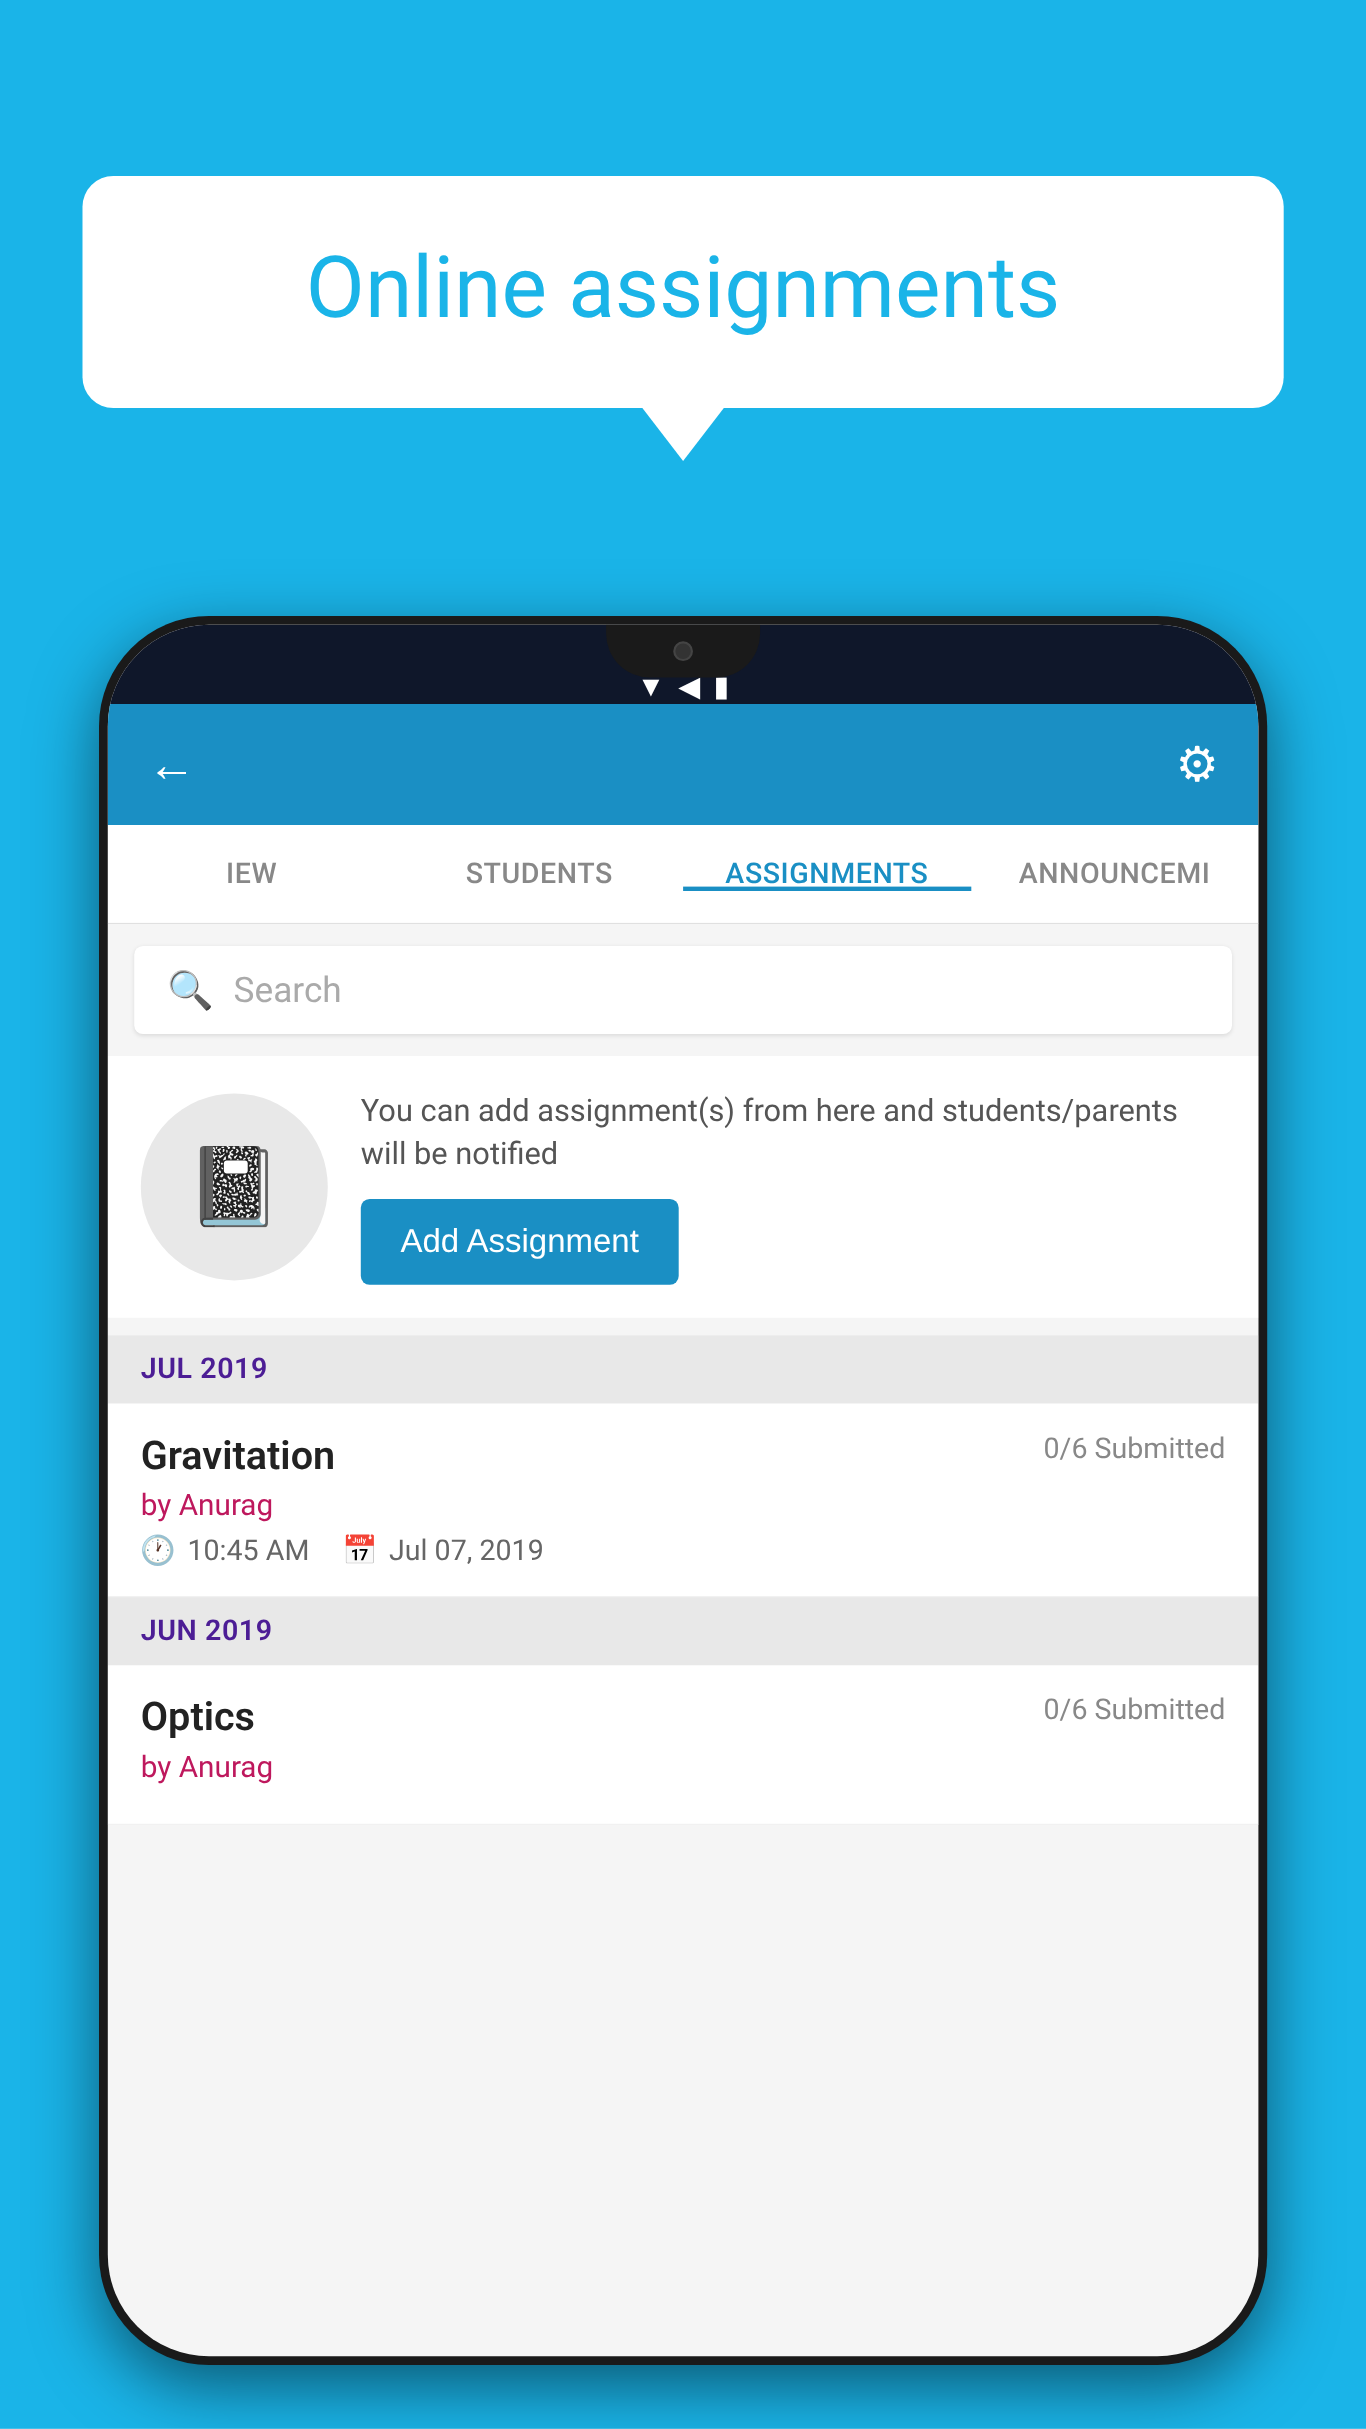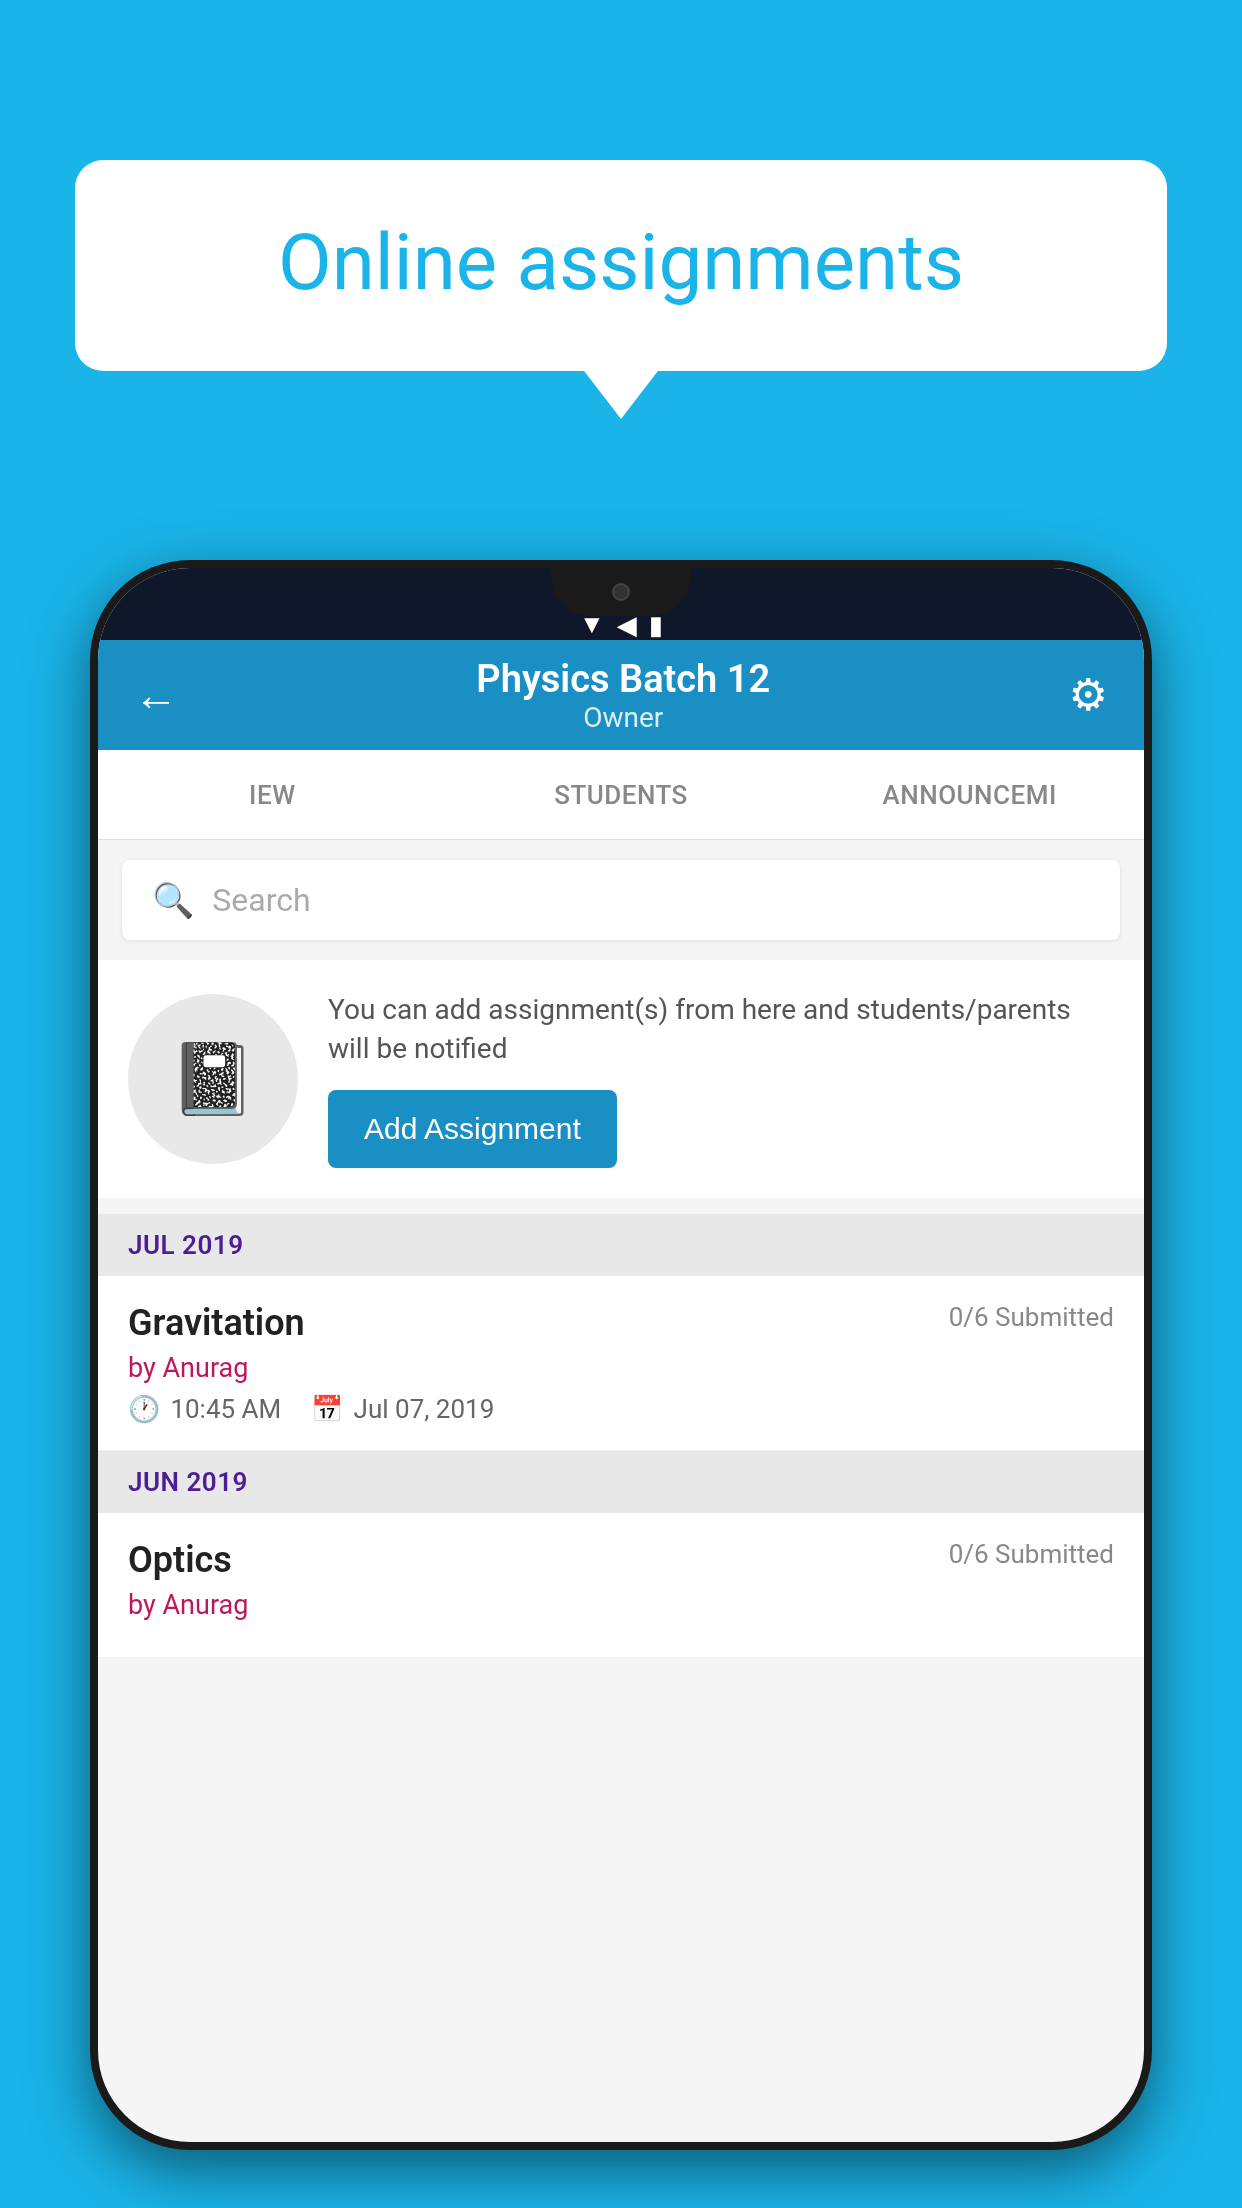--- a/index.html
+++ b/index.html
@@ -369,30 +369,27 @@
         </div>
         <div class="status-icons">
           <span class="status-icon">▼</span>
           <span class="status-icon">◀</span>
           <span class="status-icon">▮</span>
         </div>
       </div>
 
       <div class="app-bar">
         <span class="back-btn">←</span>
-        <div class="app-bar-center">
-          <div class="app-bar-title">Physics Batch 12</div>
-          <div class="app-bar-subtitle">Owner</div>
-        </div>
         <span class="settings-btn">⚙</span>
       </div>
 
       <div class="tabs-bar">
         <div class="tab">IEW</div>
         <div class="tab">STUDENTS</div>
+        <div class="tab active">ASSIGNMENTS</div>
         <div class="tab">ANNOUNCEMI</div>
       </div>
 
       <div class="content-area">
 
         <div class="search-bar">
           <span class="search-icon-svg">🔍</span>
           <span class="search-text">Search</span>
         </div>
 

